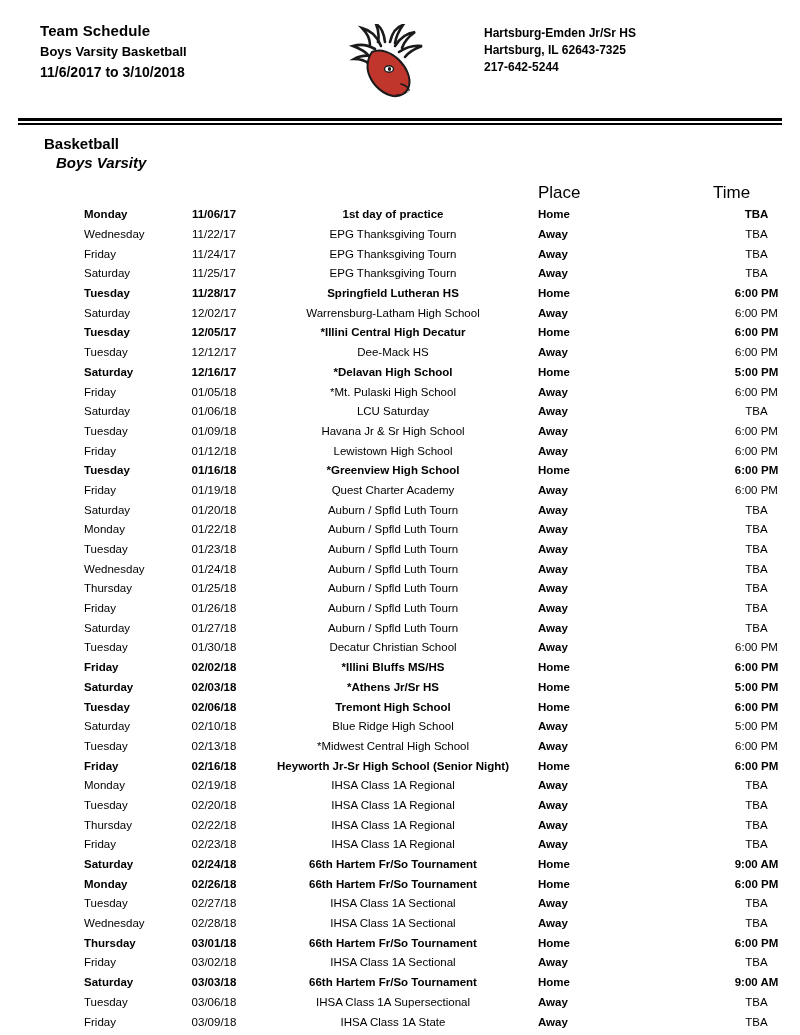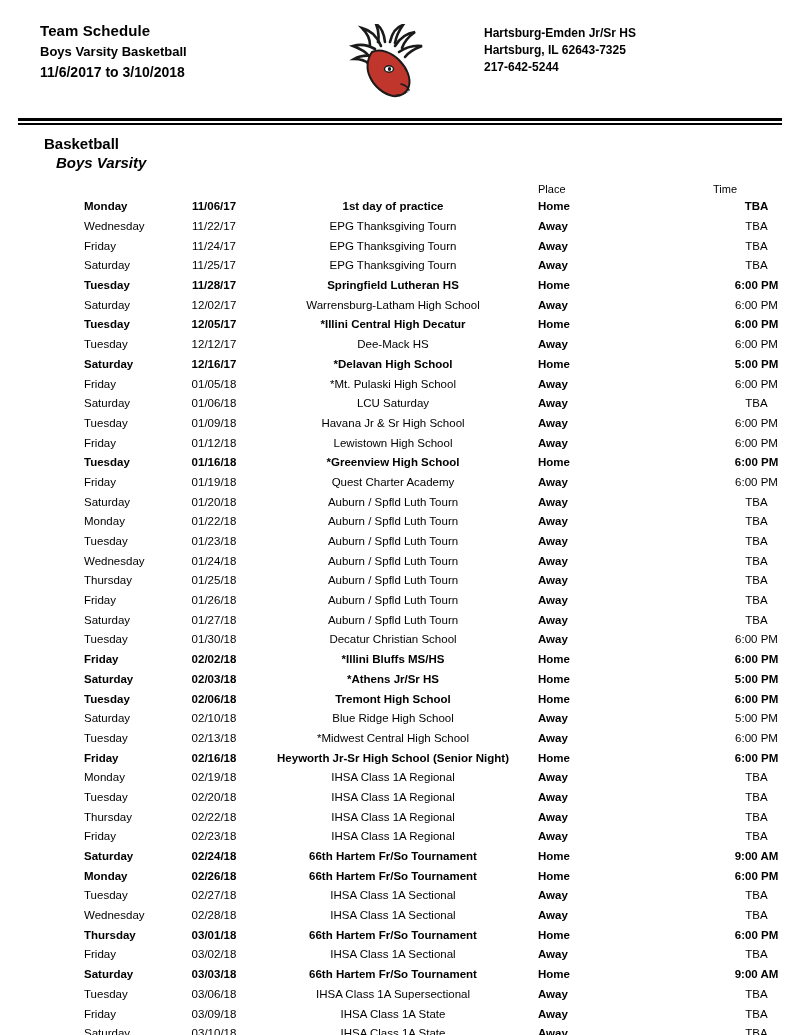--- a/index.html
+++ b/index.html
@@ -107,21 +107,21 @@
     table-layout: fixed;
   }
   table.sched col.c-day   { width: 96px; }
   table.sched col.c-pad   { width: 84px; }
   table.sched col.c-date  { width: 68px; }
   table.sched col.c-opp   { width: 290px; }
   table.sched col.c-place { width: 175px; }
   table.sched col.c-time  { width: 87px; }
 
   table.sched th {
-    font-size: 11px;
+    font-size: 17px;
     font-weight: normal;
     text-align: left;
     padding: 0 0 2px 0;
     vertical-align: bottom;
   }
   table.sched td {
     font-size: 11.5px;
     padding: 0;
     height: 19.7px;
     vertical-align: middle;

